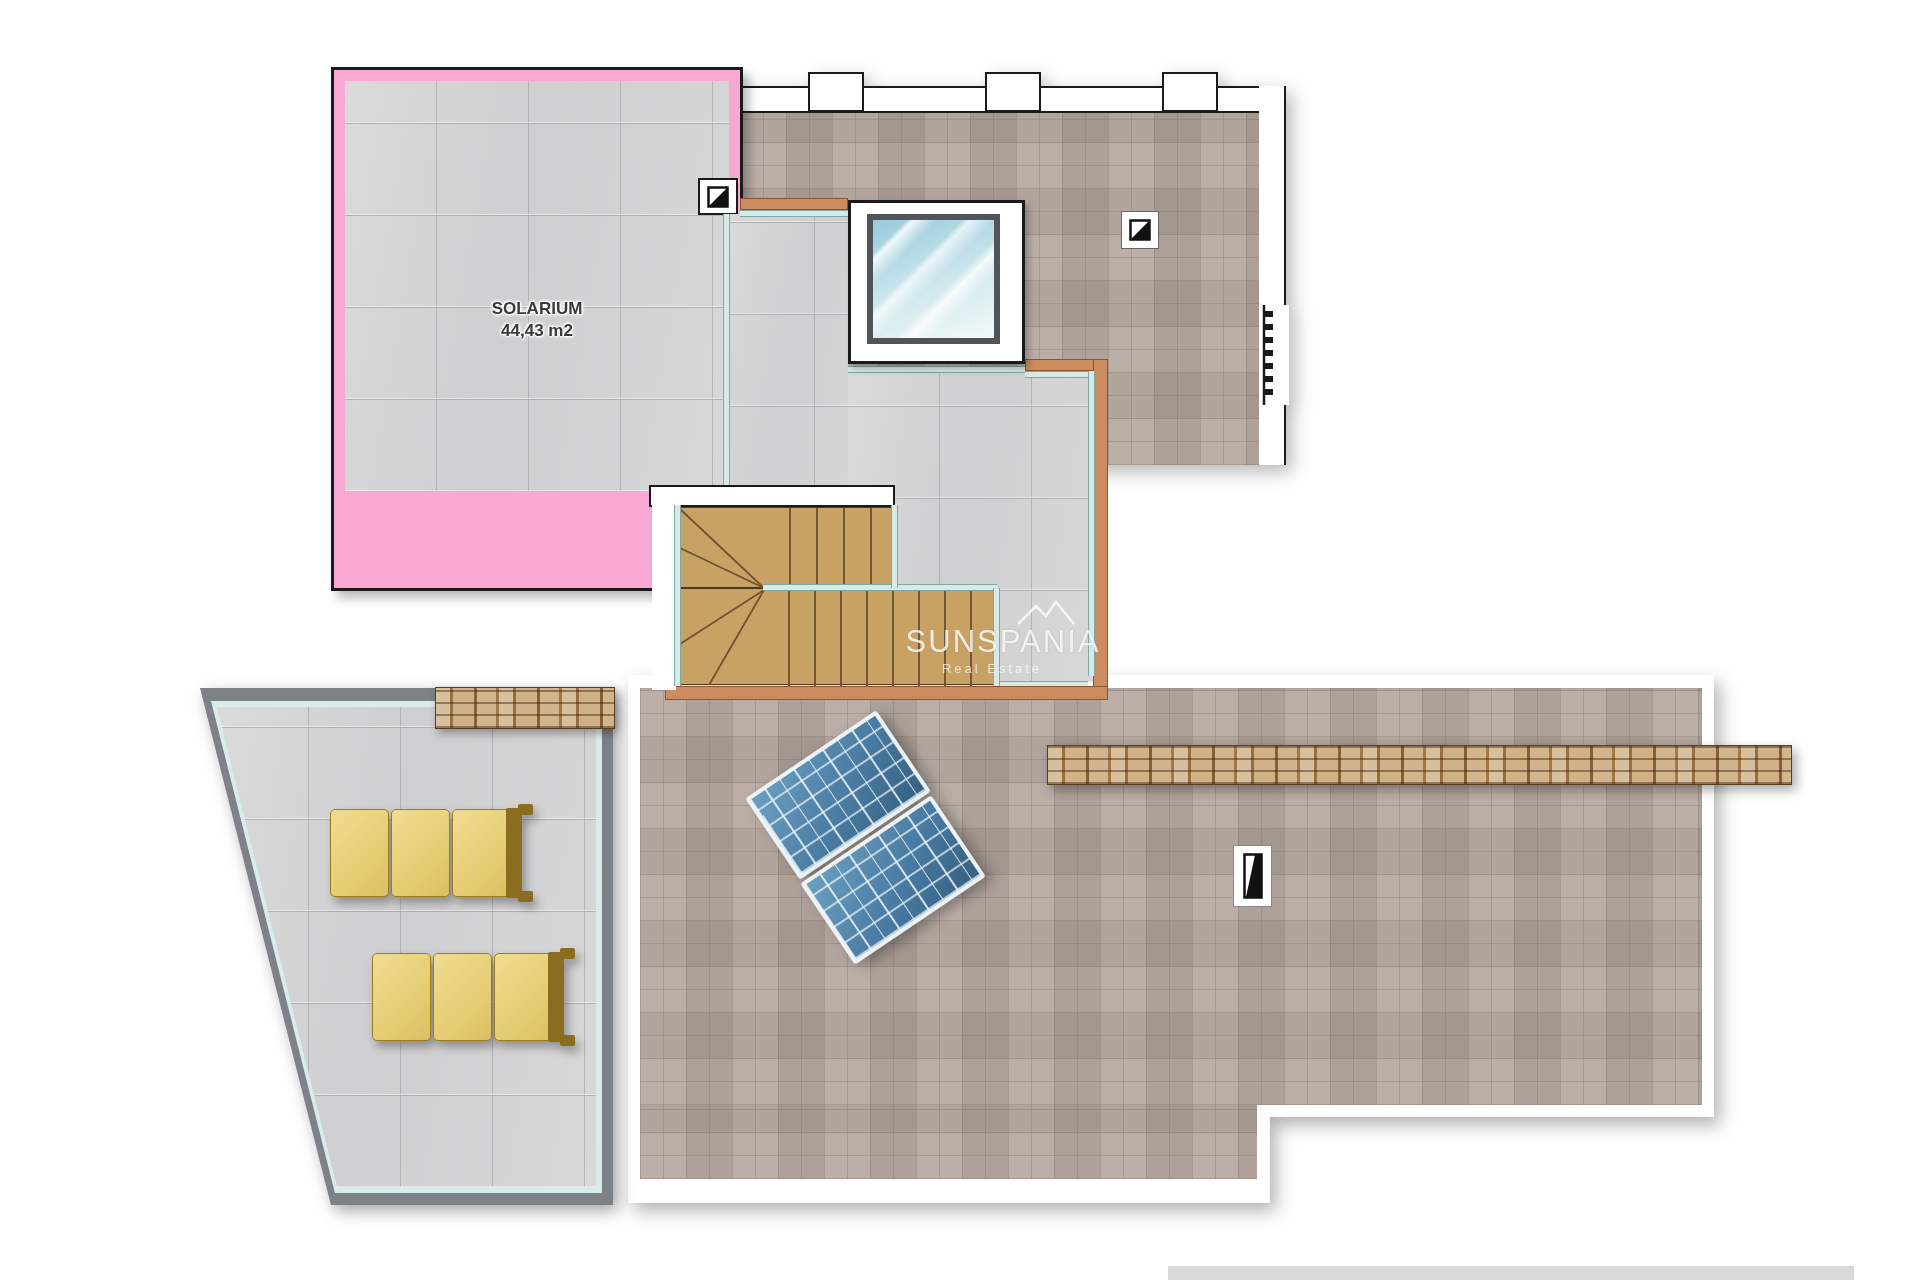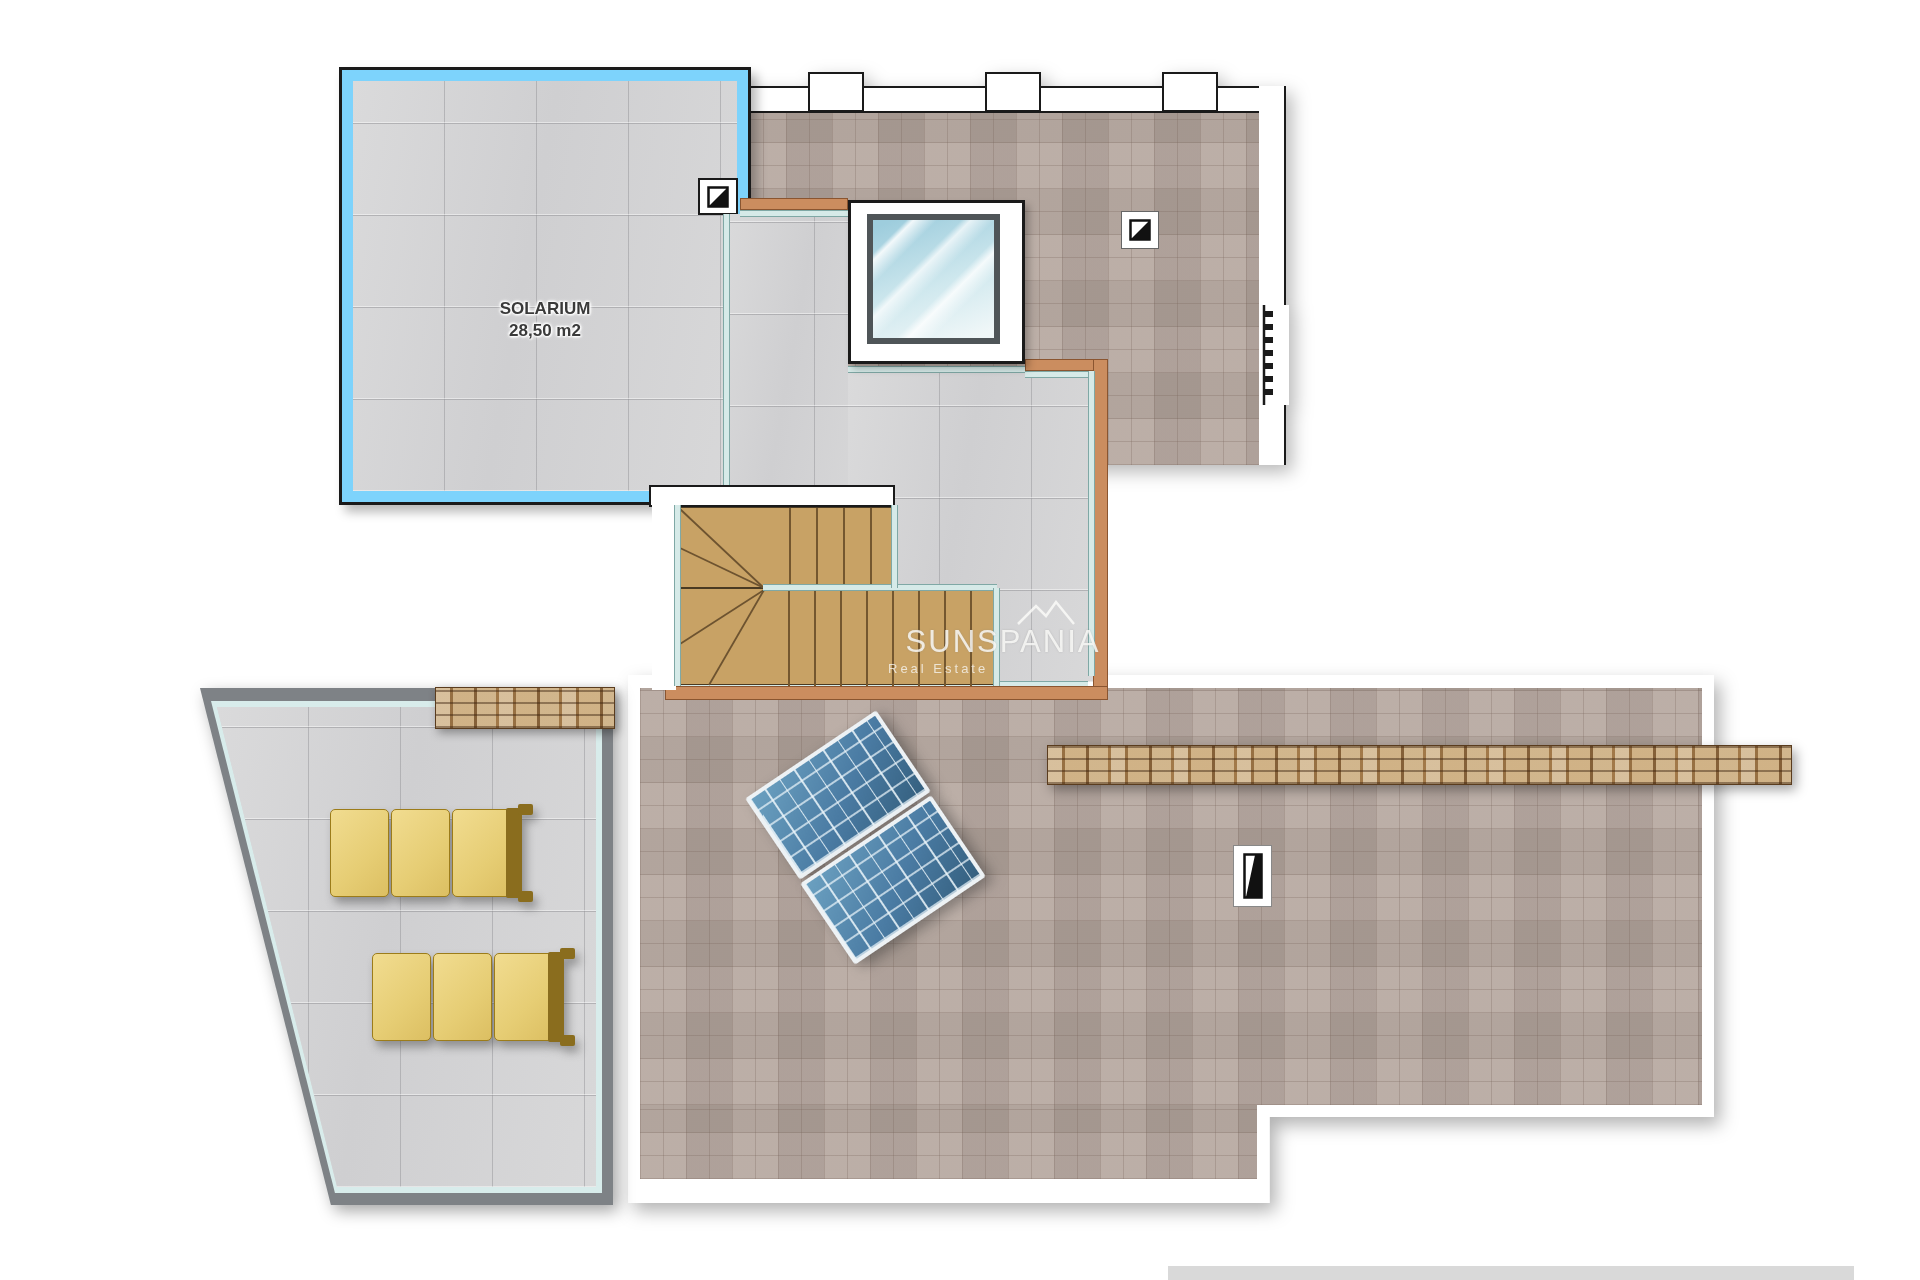--- a/index.html
+++ b/index.html
@@ -63,22 +63,22 @@
 
   
   .lounger{width:205px;height:90px;filter:drop-shadow(4px 6px 5px rgba(60,60,60,.45));}
   .cushion{position:absolute;top:1px;width:59px;height:88px;border-radius:5px;
     background:linear-gradient(135deg,#f1dc90 0%,#e6cd74 60%,#dcbf62 100%);
     border:1.5px solid #9c7c1a;box-sizing:border-box;}
   .lframe{position:absolute;left:176px;top:0;width:16px;height:90px;background:#8a6d1e;border-radius:2px;}
   .lcap{position:absolute;width:15px;height:11px;background:#8a6d1e;border-radius:2px;}
 
   
-  #solarium{left:331px;top:67px;width:412px;height:438px;background:#7dd3fc;border:3px solid #1a1a1a;
-    box-sizing:border-box;box-shadow:6px 7px 10px rgba(0,0,0,.28);margin-left:8px;}
+  #solarium{left:331px;top:67px;width:412px;height:524px;background:#f9a8d4;border:3px solid #1a1a1a;
+    box-sizing:border-box;box-shadow:6px 7px 10px rgba(0,0,0,.28);}
   #solarium-floor{left:11px;top:11px;width:384px;height:410px;}
   #solarium-label{left:0;right:0;top:228px;text-align:center;color:#3a3a3a;font-weight:bold;
     font-size:17px;line-height:22px;
     text-shadow:0 0 3px #fff,0 0 3px #fff,0 0 5px #fff,1px 1px 2px #fff,-1px -1px 2px #fff;}
 
   
   #top-roof{left:625px;top:67px;width:661px;height:398px;filter:drop-shadow(6px 7px 9px rgba(0,0,0,.28));}
   #parapet-band{left:0;top:19px;width:661px;height:27px;background:#fff;border-top:2.5px solid #1a1a1a;
     border-bottom:2px solid #1a1a1a;box-sizing:border-box;}
   .merlon{top:5px;width:56px;height:40px;background:#fff;border:2.5px solid #1a1a1a;box-sizing:border-box;}
@@ -99,21 +99,21 @@
   .flight{box-sizing:border-box;border:1px solid #4a3a22;}
   #stairs-wall{left:649px;top:485px;width:246px;height:22px;background:#fff;border:2.5px solid #1a1a1a;box-sizing:border-box;}
 
   
   .drainbox{background:#fff;display:flex;align-items:center;justify-content:center;box-sizing:border-box;}
 
   
   #watermark{left:888px;top:598px;width:230px;height:92px;text-align:center;}
   #wm-brand{font-size:31px;letter-spacing:2px;color:rgba(252,252,250,.82);margin-top:26px;
     text-shadow:0 0 2px rgba(130,130,130,.35);}
-  #wm-tagline{font-size:13px;letter-spacing:3px;color:rgba(250,250,248,.75);text-align:left;padding-right:22px;margin-top:1px;}
+  #wm-tagline{font-size:13px;letter-spacing:3px;color:rgba(250,250,248,.75);text-align:center;padding-right:22px;margin-top:1px;}
   #wm-logo{position:absolute;right:30px;top:2px;}
 
   #bottom-bar{left:1168px;top:1266px;width:686px;height:14px;background:#d9d9d9;}
 </style>
 </head>
 <body>
 
 <div id="canvas">
 
   <div class="abs" id="bottom-roof-wrap">
@@ -184,21 +184,21 @@
         <rect x="1.5" y="1.5" width="19" height="19" fill="#fff" stroke="#111" stroke-width="2.5"></rect>
         <polygon points="20.5,1.5 20.5,20.5 1.5,20.5" fill="#111"></polygon>
       </svg>
     </div>
   </div>
 
   <div class="abs" id="solarium">
     <div class="abs tilegray" id="solarium-floor"></div>
     <div class="abs" id="solarium-label">
       <div>SOLARIUM</div>
-      <div>28,50 m2</div>
+      <div>44,43 m2</div>
     </div>
   </div>
   <div class="abs drainbox" style="left:698px;top:178px;width:40px;height:37px;border:2.5px solid #1a1a1a;">
     <svg width="22" height="22" viewBox="0 0 22 22">
       <rect x="1.5" y="1.5" width="19" height="19" fill="#fff" stroke="#111" stroke-width="2.5"></rect>
       <polygon points="20.5,1.5 20.5,20.5 1.5,20.5" fill="#111"></polygon>
     </svg>
   </div>
 
   <div class="abs tilegray" style="left:723px;top:214px;width:125px;height:468px;"></div>

